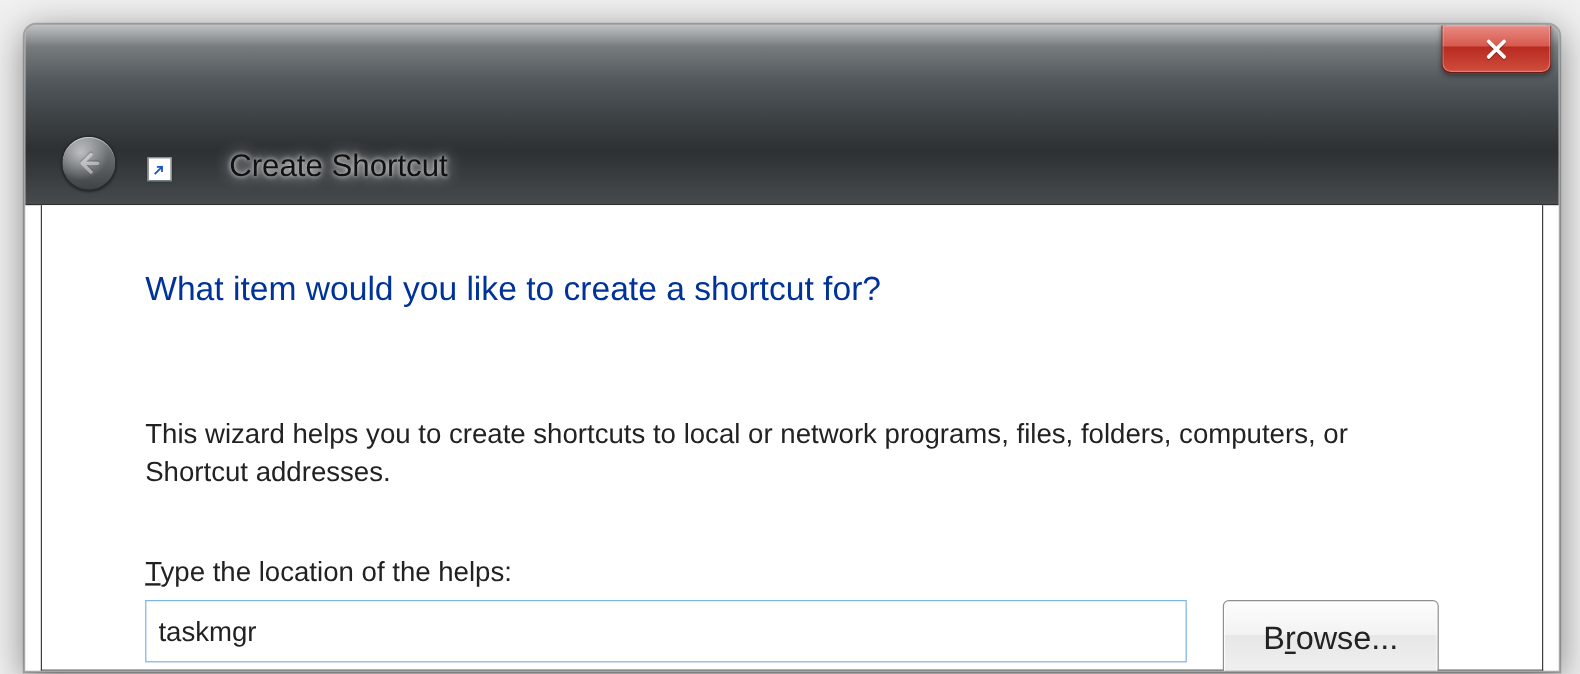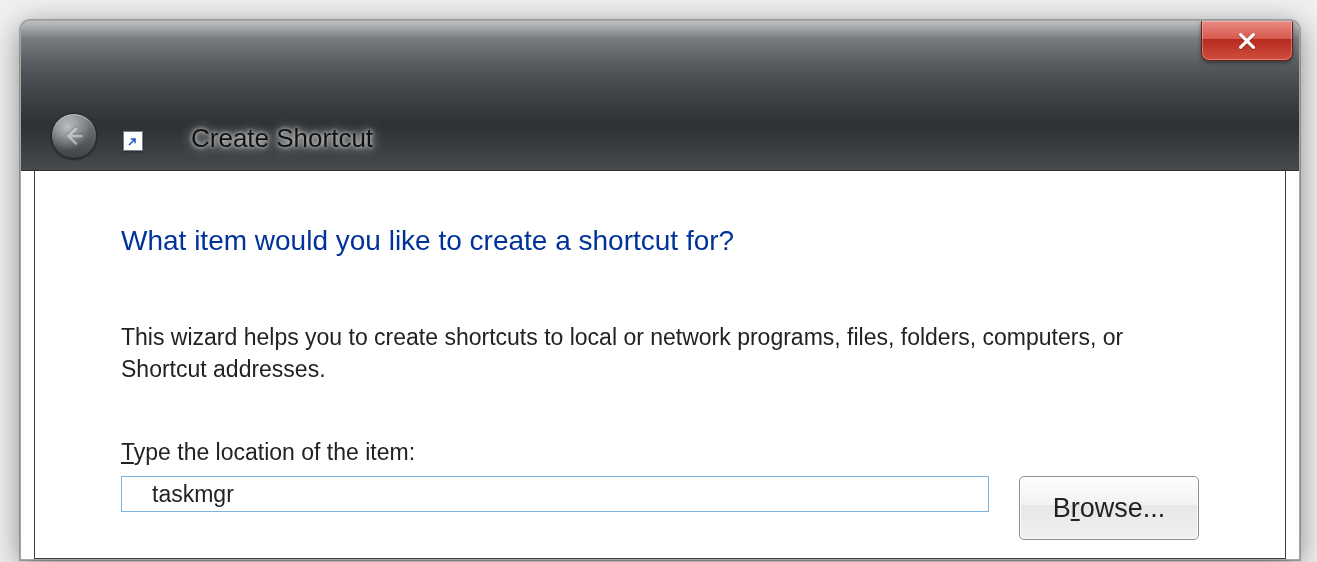--- a/index.html
+++ b/index.html
@@ -109,48 +109,48 @@
       bottom: 0;
       background: #fff;
       border: 1px solid #3b3f42;
       border-top: none;
       padding: 54px 86px 0 86px;
     }
     .heading {
       color: #003399;
       font-size: 28px;
       font-weight: 400;
-      margin-bottom: 64px;
+      margin-bottom: 88px;
     }
     .desc {
       font-size: 23px;
       color: #222;
       line-height: 1.4;
       margin-bottom: 54px;
     }
     .field-label {
       font-size: 23px;
       color: #222;
       margin-bottom: 10px;
     }
     .field-label .ul { text-decoration: underline; }
     .row {
       display: flex;
       gap: 30px;
       align-items: stretch;
     }
     .text-input {
       flex: 1;
-      height: 36px;
+      height: 52px;
       border: 1px solid #7eb4e0;
       background: #fff;
       font-family: inherit;
       font-size: 23px;
       color: #222;
-      padding: 0 30px;
+      padding: 0 10px;
       outline: none;
     }
     .browse-button {
       width: 180px;
       height: 64px;
       font-family: inherit;
       font-size: 27px;
       color: #222;
       background: linear-gradient(to bottom, #fdfdfd 0%, #f2f2f2 45%, #e7e7e7 46%, #f0f0f0 100%);
       border: 1px solid #8e8f8f;
@@ -190,21 +190,21 @@
 
   </div>
 
   <div class="client">
 
     <div class="heading">What item would you like to create a shortcut for?</div>
 
     <div class="desc">This wizard helps you to create shortcuts to local or network programs, files, folders, computers, or Shortcut addresses.</div>
 
     <div class="field-label">
-      <span class="ul">T</span><span>ype the location of the item:</span>
+      <span class="ul">T</span><span>ype the location of the helps:</span>
     </div>
 
     <div class="row">
       <input class="text-input" type="text" value="taskmgr" style="">
       <button class="browse-button">
         <span>B</span><span class="ul">r</span><span>owse...</span>
       </button>
     </div>
 
   </div>

